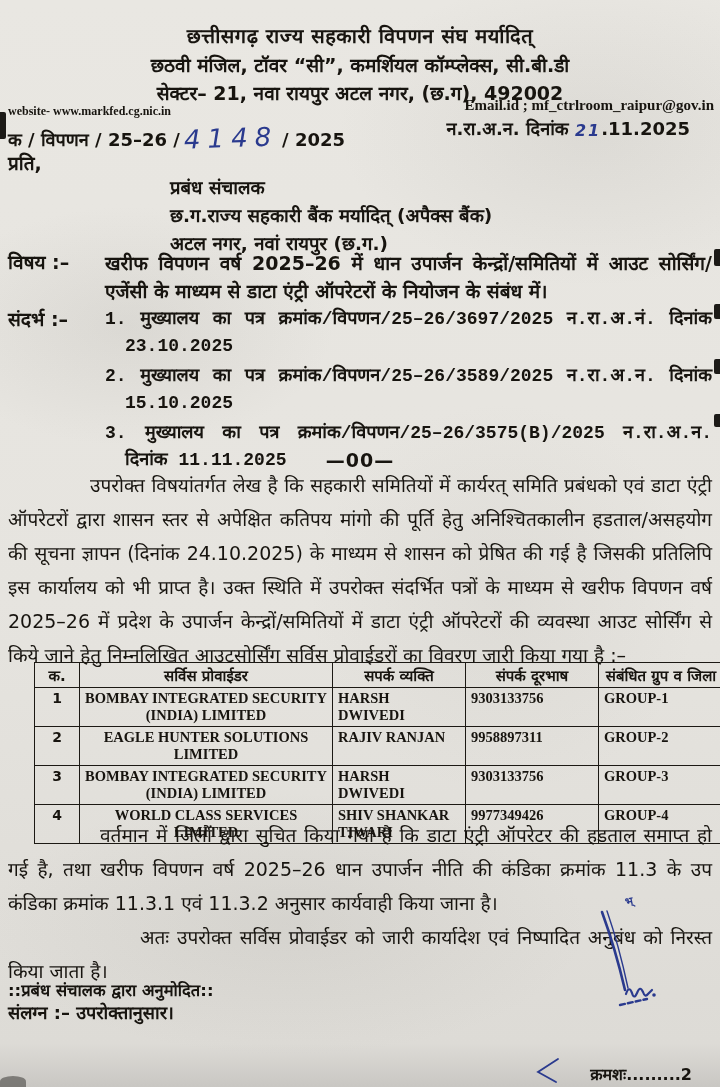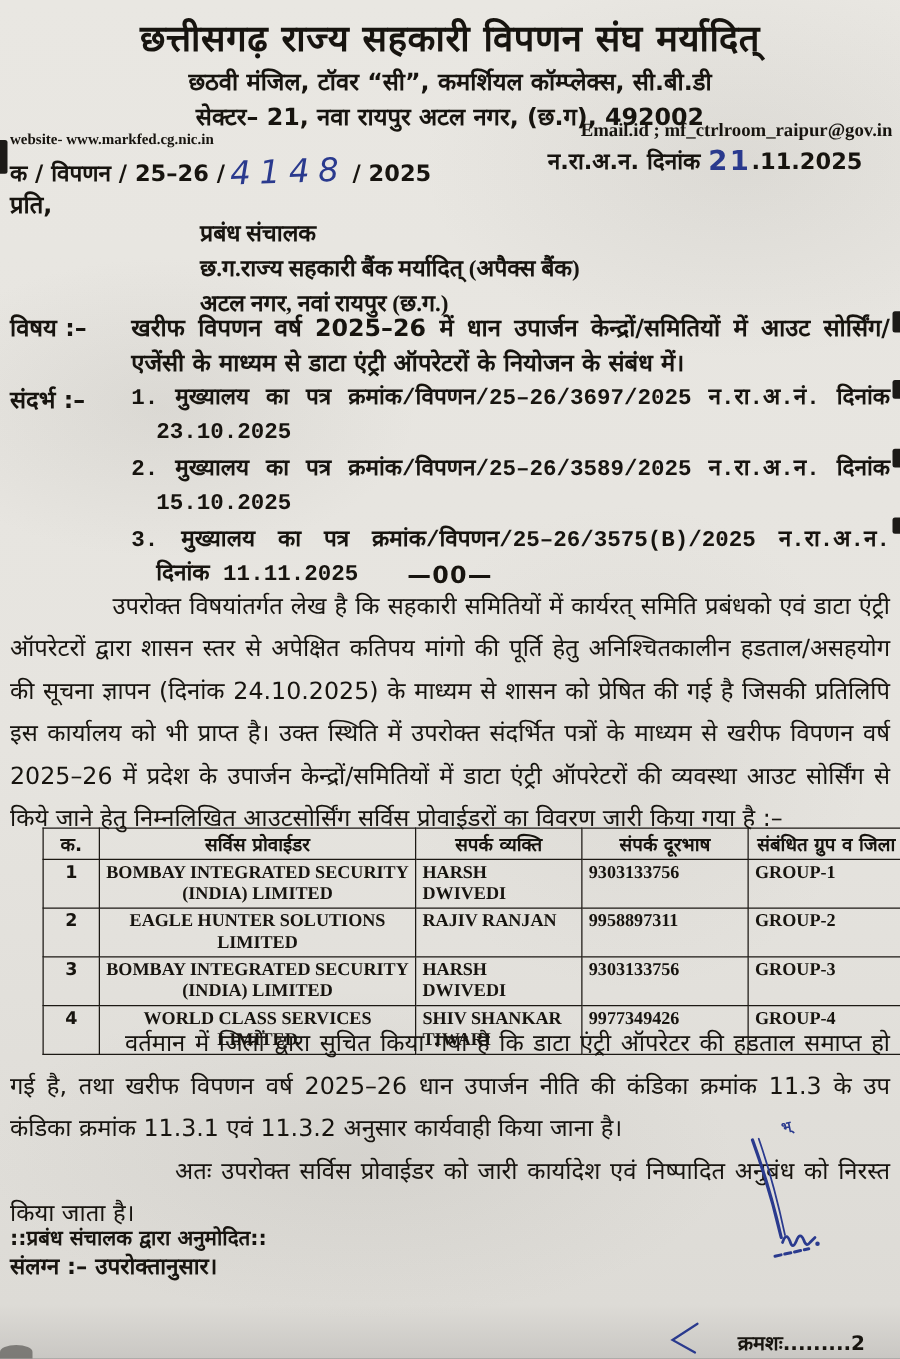--- a/index.html
+++ b/index.html
@@ -9,32 +9,32 @@
       radial-gradient(ellipse 340px 200px at 18% 30%, rgba(160,158,152,.18), transparent 60%),
       radial-gradient(ellipse 420px 260px at 82% 12%, rgba(150,148,142,.15), transparent 60%),
       radial-gradient(ellipse 300px 300px at 70% 55%, rgba(165,162,155,.12), transparent 65%),
       radial-gradient(ellipse 500px 220px at 40% 85%, rgba(150,148,142,.14), transparent 60%),
       linear-gradient(180deg,#e9e7e2 0%,#e6e4df 55%,#dddbd6 96%,#c9c7c3 100%);
     font-family:"DejaVu Sans","Liberation Sans",sans-serif;
     color:#17140f;
   }
   .abs{position:absolute;}
   .hdr{left:0;right:0;text-align:center;font-weight:700;}
-  .org{top:10px;font-size:29px;letter-spacing:.5px;}
+  .org{top:22px;font-size:20px;letter-spacing:.5px;}
   .addr1{top:52px;font-size:19px;}
   .addr2{top:80px;font-size:19px;}
   .website{top:104px;left:8px;font-size:12px;font-weight:700;font-family:"Liberation Serif","DejaVu Serif",serif;}
   .email{top:97px;right:6px;font-size:15px;font-weight:700;font-family:"Liberation Serif","DejaVu Serif",serif;text-align:right;}
   .dateline{top:116px;right:30px;font-size:18px;font-weight:700;text-align:right;}
   .refline{top:122px;left:8px;font-size:18px;font-weight:700;}
   .pen{color:#2a3a8e;}
   .hw-num{display:inline-block;font-size:26px;font-weight:500;font-style:italic;letter-spacing:7px;transform:rotate(-2deg);position:relative;top:1px;padding:0 4px;}
-  .hw-day{display:inline-block;font-size:22px;font-weight:600;letter-spacing:2px;position:relative;top:1px;text-align:right;}
+  .hw-day{display:inline-block;font-size:16px;font-weight:600;font-style:italic;letter-spacing:2px;position:relative;top:1px;text-align:right;}
   .prati{top:150px;left:8px;font-size:19px;font-weight:700;}
-  .addressee{top:174px;left:160px;font-size:18.5px;font-weight:700;line-height:28px;font-family:Liberation Serif, serif;}
+  .addressee{top:174px;left:170px;font-size:18.5px;font-weight:700;line-height:28px;}
   .row-label{display:flex;left:8px;right:8px;}
   .row-label .lbl{flex:0 0 97px;font-size:19px;font-weight:700;}
   .row-label .txt{flex:1;font-size:19px;font-weight:700;line-height:28px;text-align:justify;}
   .subject{top:249px;}
   .sandarbh{top:306px;}
   .reflist{margin:0;padding:0;list-style:none;font-size:18px;font-weight:600;line-height:27px;}
   .reflist li{margin-bottom:3px;text-align:justify;padding-left:20px;text-indent:-20px;font-family:Liberation Mono, monospace;}
   .divider{top:449px;left:0;right:0;text-align:center;font-size:19px;font-weight:700;letter-spacing:1px;}
   .para{left:8px;right:8px;font-size:19px;font-weight:500;line-height:34px;text-align:justify;}
   .p1{top:468px;text-indent:82px;}

